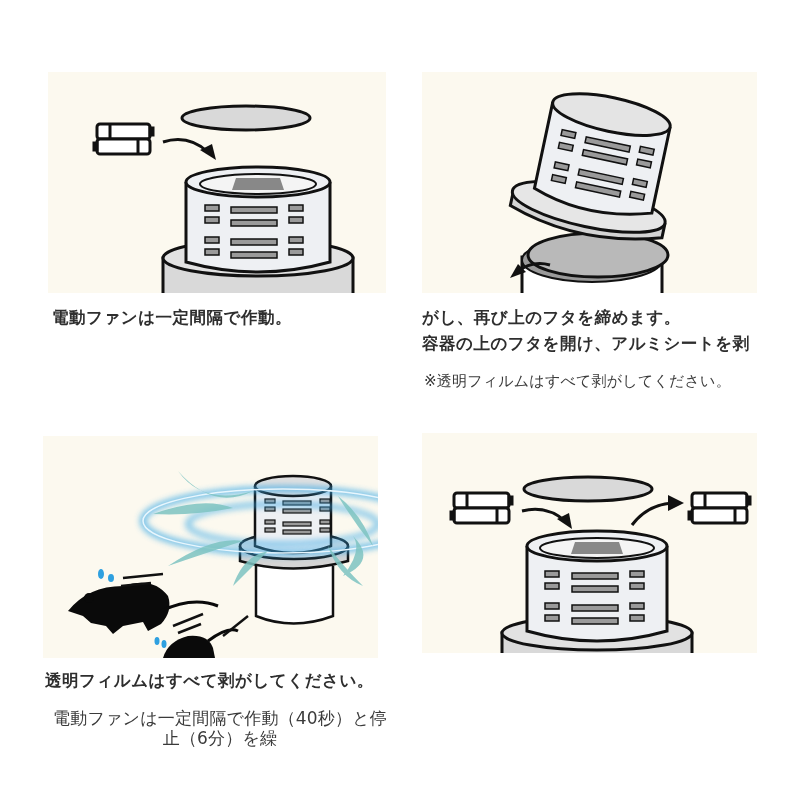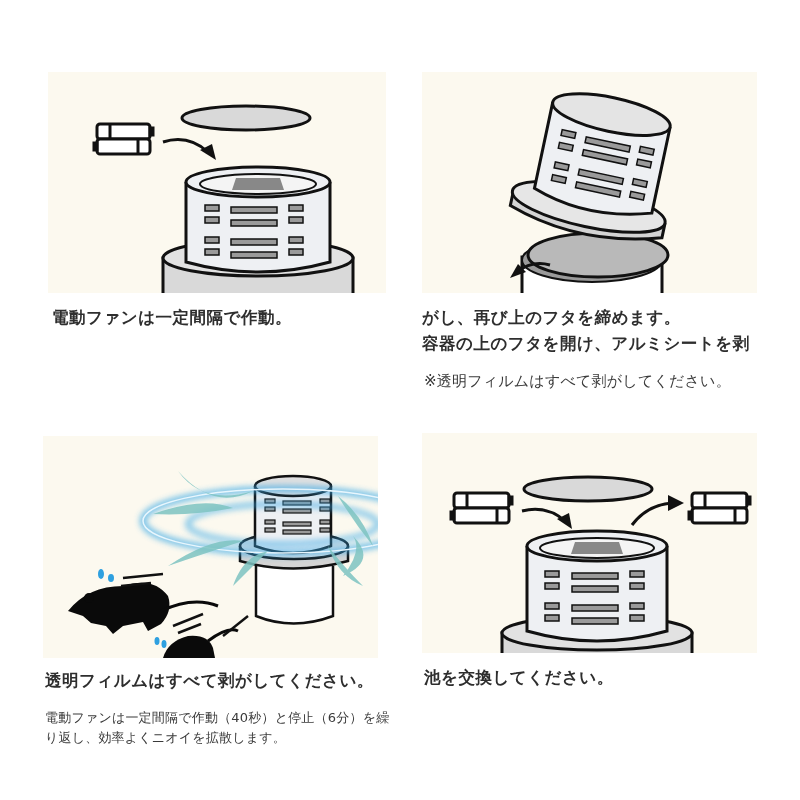--- a/index.html
+++ b/index.html
@@ -1,21 +1,21 @@
 <!DOCTYPE html>
 <html><head>
 <meta charset="utf-8">
 <style>
   html,body{margin:0;padding:0;background:#ffffff;}
   body{width:800px;height:800px;position:relative;overflow:hidden;font-family:"DejaVu Sans","Liberation Sans",sans-serif;color:#2b2b2b;}
   .panel{position:absolute;background:#fcf9ef;overflow:hidden;}
   .panel svg{position:absolute;left:0;top:0;width:100%;height:100%;}
   .caption{position:absolute;font-weight:bold;font-size:16.5px;line-height:26px;letter-spacing:0.5px;color:#2e2e2e;}
   .note{position:absolute;font-size:15px;line-height:18px;color:#3a3a3a;letter-spacing:0.2px;}
-  .note.big{font-size:13px;line-height:20px;}
+  .note.big{font-size:17px;line-height:20px;text-align:center;}
 </style>
 </head>
 <body>
 
 <div class="panel" style="left:48px;top:72px;width:338px;height:221px;">
   <svg viewBox="0 0 338 221">
 
     <ellipse cx="198" cy="46" rx="64" ry="12" fill="#d9d9d9" stroke="#111" stroke-width="3"></ellipse>
 
     <g stroke="#111" stroke-width="3" fill="#fff">
@@ -172,21 +172,20 @@
       <ellipse cx="114" cy="205" rx="2.5" ry="4"></ellipse>
       <ellipse cx="121" cy="208" rx="2.5" ry="4"></ellipse>
     </g>
   </svg>
 </div>
 <div class="caption" style="left:45px;top:668px;width:350px;">
   <div>透明フィルムはすべて剥がしてください。</div>
 </div>
 <div class="note big" style="left:45px;top:708px;width:350px;">
   <div>電動ファンは一定間隔で作動（40秒）と停止（6分）を繰</div>
-  <div>り返し、効率よくニオイを拡散します。</div>
 </div>
 
 <div class="panel" style="left:422px;top:433px;width:335px;height:220px;">
   <svg viewBox="0 0 335 220">
     <ellipse cx="166" cy="56" rx="64" ry="12" fill="#d9d9d9" stroke="#111" stroke-width="3"></ellipse>
     <g stroke="#111" stroke-width="3" fill="#fff">
       <rect x="32" y="60" width="55" height="15" rx="3"></rect>
       <line x1="45" y1="60" x2="45" y2="75"></line>
       <rect x="87" y="64" width="3" height="7" fill="#111"></rect>
       <rect x="32" y="75" width="55" height="15" rx="3"></rect>
@@ -229,14 +228,13 @@
       <rect x="123" y="170" width="14" height="6"></rect>
         <rect x="150" y="172" width="46" height="6"></rect>
         <rect x="208" y="170" width="14" height="6"></rect>
       <rect x="123" y="182" width="14" height="6"></rect>
         <rect x="150" y="185" width="46" height="6"></rect>
         <rect x="208" y="182" width="14" height="6"></rect>
     </g>
   </svg>
 </div>
 <div class="caption" style="left:424px;top:665px;width:350px;">
-  <div>池を交換してください。</div>
 </div>
 
 </body></html>

